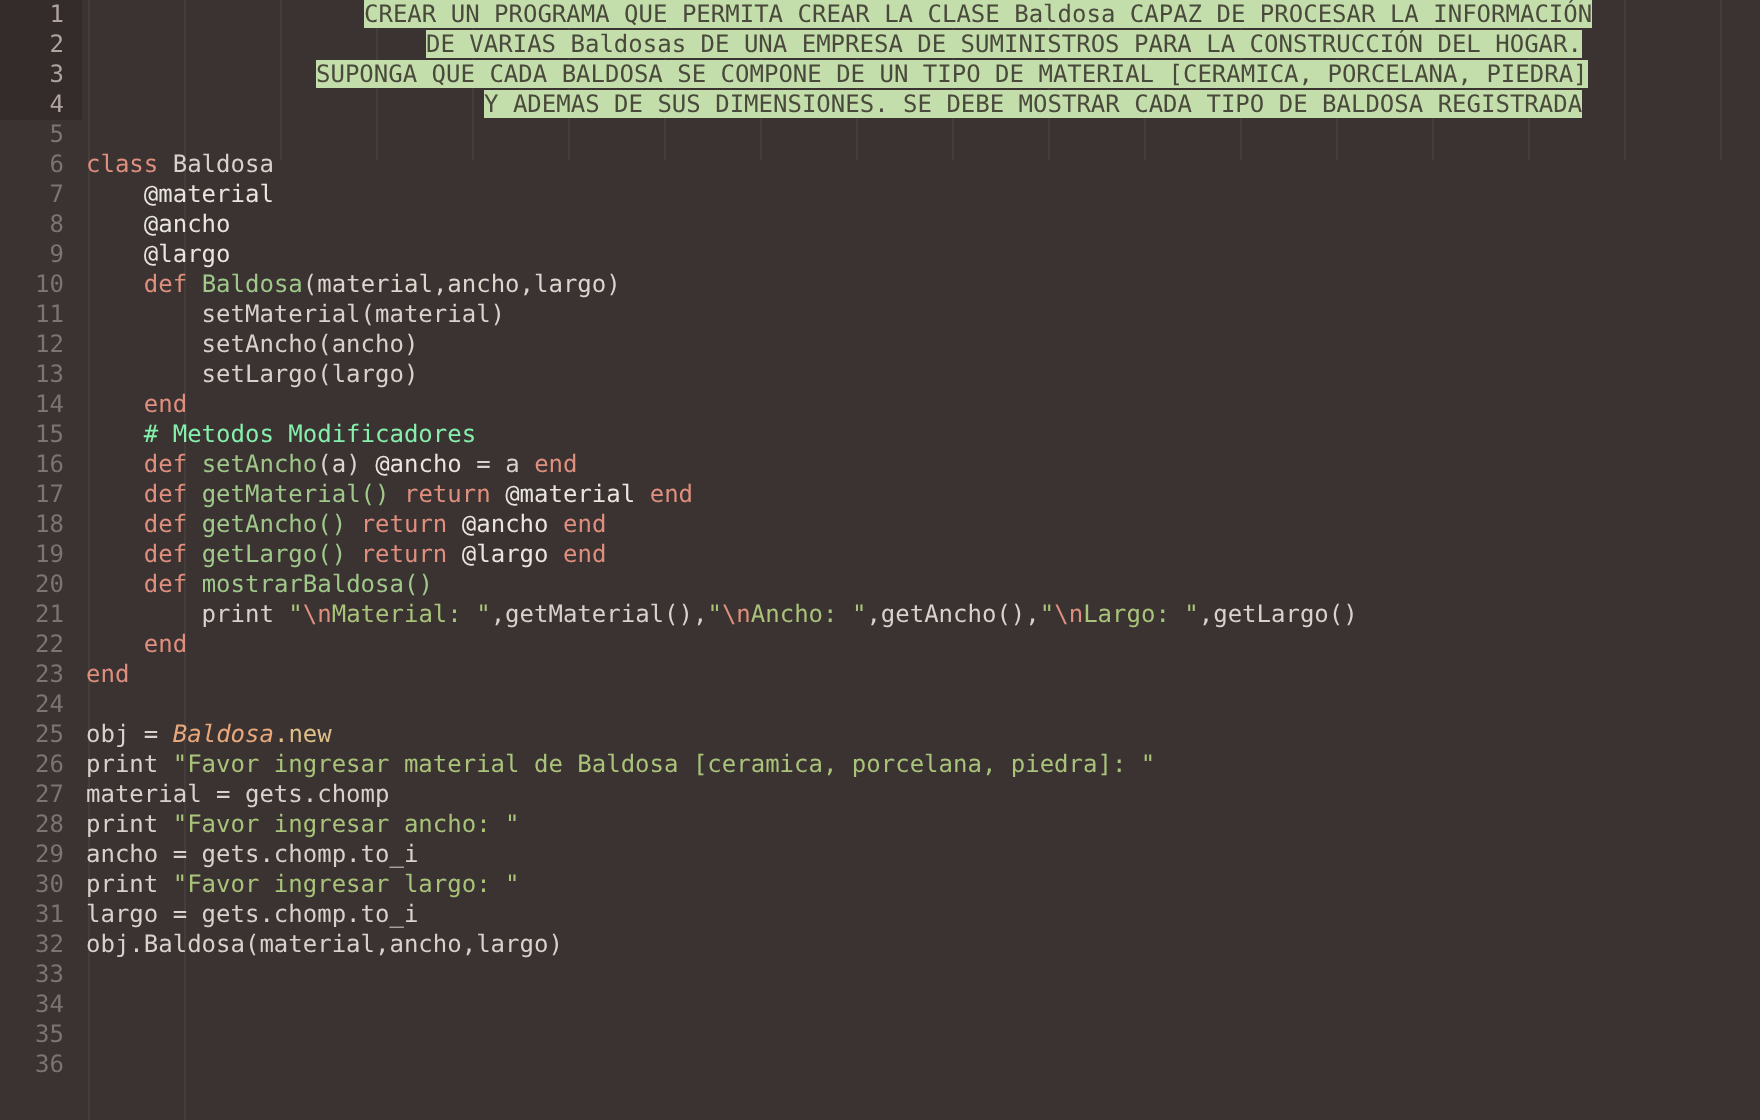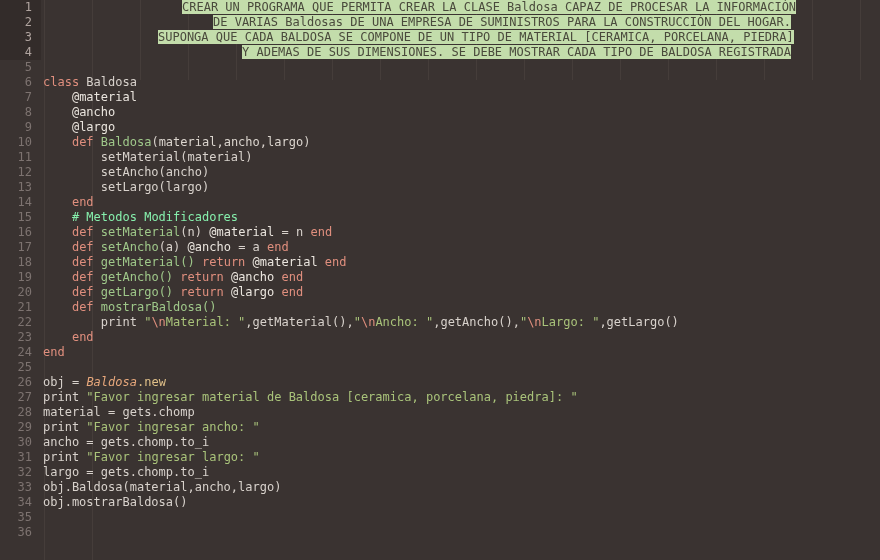--- a/index.html
+++ b/index.html
@@ -186,21 +186,20 @@
 
     <div class="line">    <span class="kw">def</span> <span class="fn">Baldosa</span><span class="plain">(</span><span class="param">material,ancho,largo</span><span class="plain">)</span></div>
 
     <div class="line">        <span class="plain">setMaterial(material)</span></div>
     <div class="line">        <span class="plain">setAncho(ancho)</span></div>
     <div class="line">        <span class="plain">setLargo(largo)</span></div>
     <div class="line">    <span class="kw">end</span></div>
 
     <div class="line">    <span class="cmt"># Metodos Modificadores</span></div>
 
-    <div class="line">    <span class="kw">def</span> <span class="fn">setMaterial</span><span class="plain">(</span><span class="param">n</span><span class="plain">)</span> <span class="ivar">@material</span> <span class="plain">= n</span> <span class="kw">end</span></div>
 
     <div class="line">    <span class="kw">def</span> <span class="fn">setAncho</span><span class="plain">(</span><span class="param">a</span><span class="plain">)</span> <span class="ivar">@ancho</span> <span class="plain">= a</span> <span class="kw">end</span></div>
 
 
 
     <div class="line">    <span class="kw">def</span> <span class="fn">getMaterial()</span> <span class="kw">return</span> <span class="ivar">@material</span> <span class="kw">end</span></div>
 
     <div class="line">    <span class="kw">def</span> <span class="fn">getAncho()</span> <span class="kw">return</span> <span class="ivar">@ancho</span> <span class="kw">end</span></div>
 
     <div class="line">    <span class="kw">def</span> <span class="fn">getLargo()</span> <span class="kw">return</span> <span class="ivar">@largo</span> <span class="kw">end</span></div>
@@ -223,16 +222,15 @@
     <div class="line"><span class="plain">print</span> <span class="str">"Favor ingresar ancho: "</span></div>
 
     <div class="line"><span class="plain">ancho = gets.chomp.to_i</span></div>
 
     <div class="line"><span class="plain">print</span> <span class="str">"Favor ingresar largo: "</span></div>
 
     <div class="line"><span class="plain">largo = gets.chomp.to_i</span></div>
 
     <div class="line"><span class="plain">obj.Baldosa(material,ancho,largo)</span></div>
 
-    <div class="line"><span class="plain">obj.mostrarBaldosa()</span></div>
 
   </div>
 </div>
 
 </body></html>

